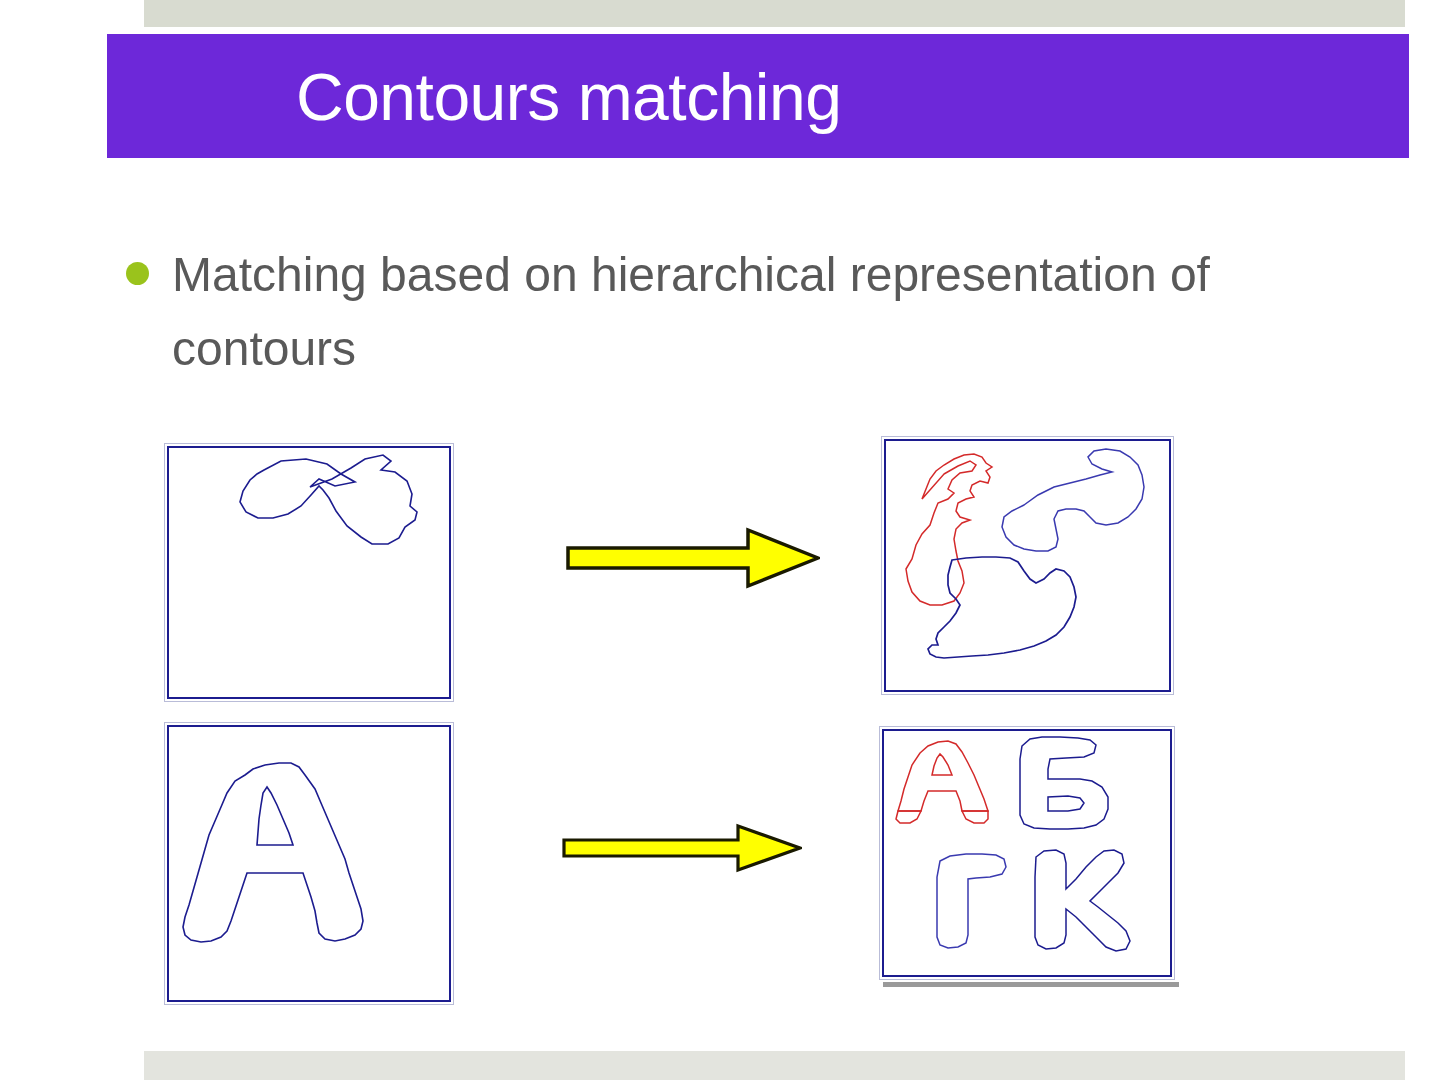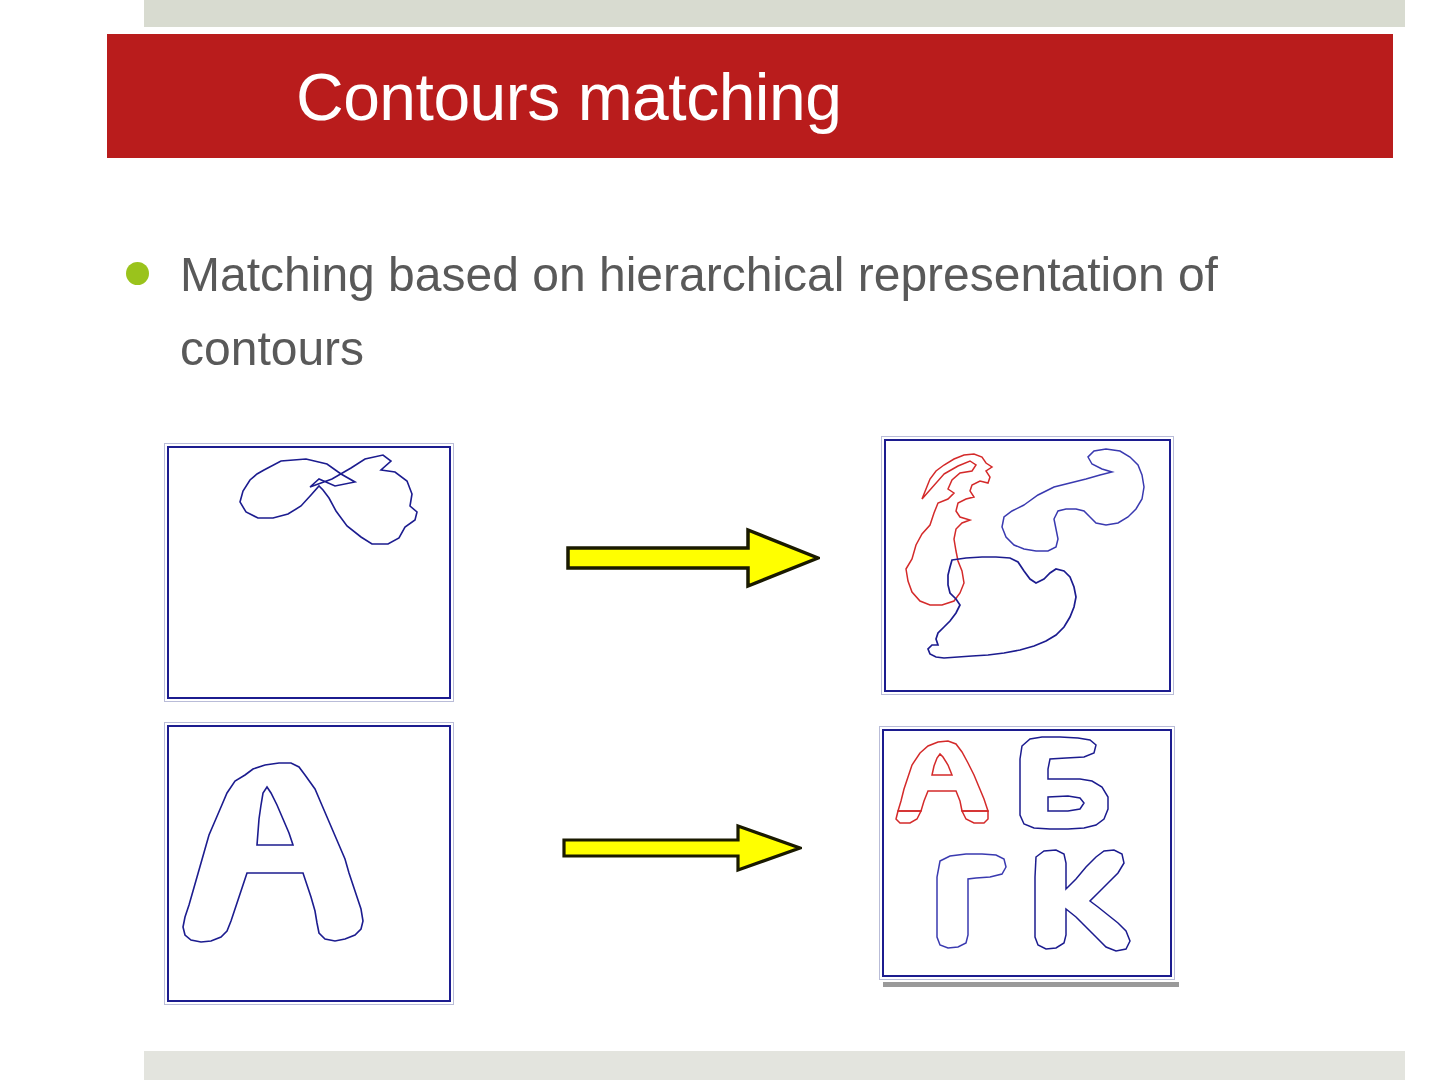--- a/index.html
+++ b/index.html
@@ -66,21 +66,21 @@
     position: absolute;
     left: 0px;
     top: 24px;
     width: 23px;
     height: 23px;
     border-radius: 50%;
     background: #9ac31c;
   }
   .bullet-text {
     position: absolute;
-    left: 54px;
+    left: 46px;
     top: 0px;
     width: 1180px;
     color: #595959;
     font-size: 48px;
     line-height: 74px;
     font-weight: 400;
     font-family: "Liberation Sans", sans-serif;
   }
 
   
@@ -140,21 +140,21 @@
   }
   #arrow-top { left: 566px; top: 527px; width: 254px; height: 62px; }
   #arrow-bot { left: 562px; top: 823px; width: 240px; height: 50px; }
 </style>
 </head>
 <body>
 
 <div class="strip-top" style="background-color: rgb(216, 219, 208);"></div>
 <div class="strip-bottom" style="background-color: rgb(227, 228, 222);"></div>
 
-<div class="title-band" style="background-color: #b91c1c;">
+<div class="title-band" style="background-color: #6d28d9; padding-left: 16px;">
   <div class="title-text" style="color: rgb(255, 255, 255);">Contours matching</div>
 </div>
 
 <div class="bullet-row">
   <div class="bullet-dot" style="background-color: rgb(154, 195, 28);"></div>
   <div class="bullet-text" style="color: rgb(89, 89, 89);">Matching based on hierarchical representation of contours</div>
 </div>
 
 <div class="panel" id="panel-top-left">
   <div class="frame-outer"></div>

